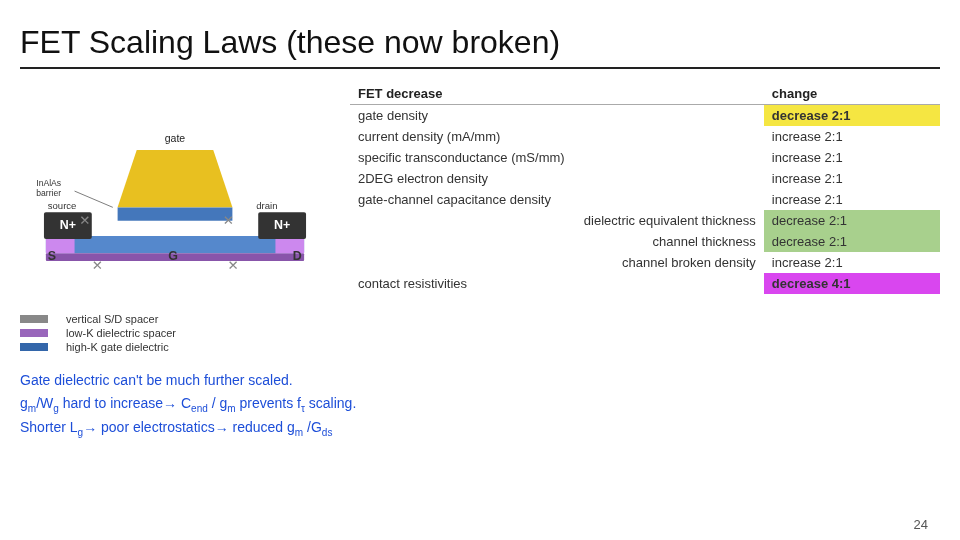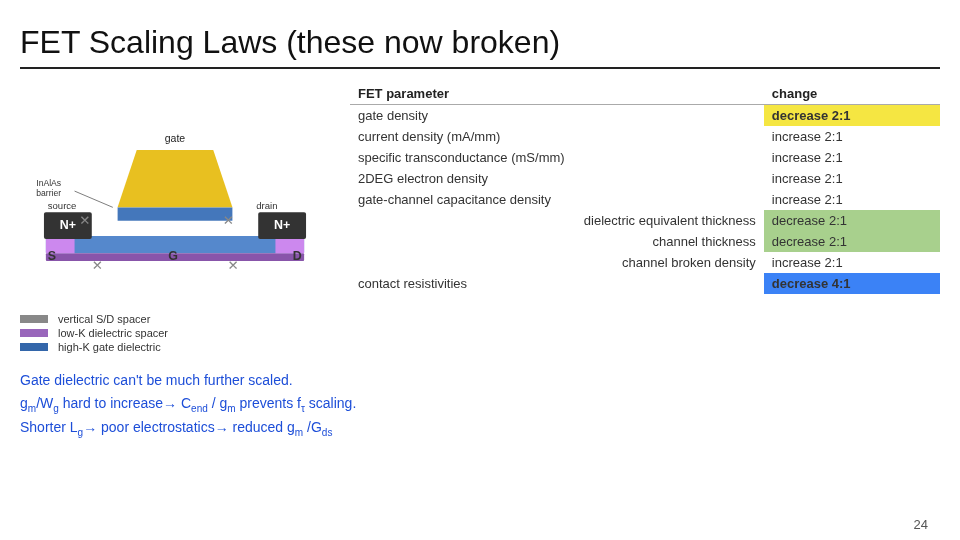--- a/index.html
+++ b/index.html
@@ -47,21 +47,21 @@
     }
 
     .legend {
       margin-top: 6px;
       font-size: 11px;
       color: #333;
     }
     .legend-item {
       display: flex;
       align-items: center;
-      gap: 10px;
+      gap: 18px;
       margin-bottom: 2px;
     }
     .legend-color {
       width: 28px;
       height: 8px;
       flex-shrink: 0;
     }
 
     
     .right-panel {
@@ -96,21 +96,21 @@
     .highlight-yellow {
       background-color: #f5e642;
       font-weight: bold;
       color: #111;
     }
     .highlight-green {
       background-color: #a8d08d;
       color: #111;
     }
     .highlight-orange {
-      background-color: #3b82f6;
+      background-color: #d946ef;
       font-weight: bold;
       color: #111;
       margin-left: 43px;
     }
 
     .indented {
       padding-left: 30px !important;
       text-align: right;
     }
 
@@ -211,21 +211,21 @@
         <div class="legend-color" style="background:#3366aa;"></div>
         <span>high-K gate dielectric</span>
       </div>
     </div>
   </div>
 
   <div class="right-panel">
     <table class="param-table">
       <thead>
         <tr>
-          <th>FET parameter</th>
+          <th>FET decrease</th>
           <th>change</th>
         </tr>
       </thead>
       <tbody id="table-body">
 
       <tr>
             <td>gate density</td>
             <td class="highlight-yellow">decrease 2:1</td>
           </tr>
           <tr>

